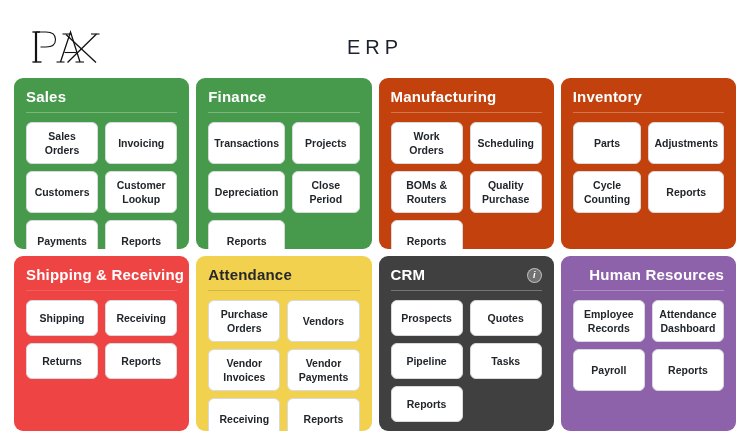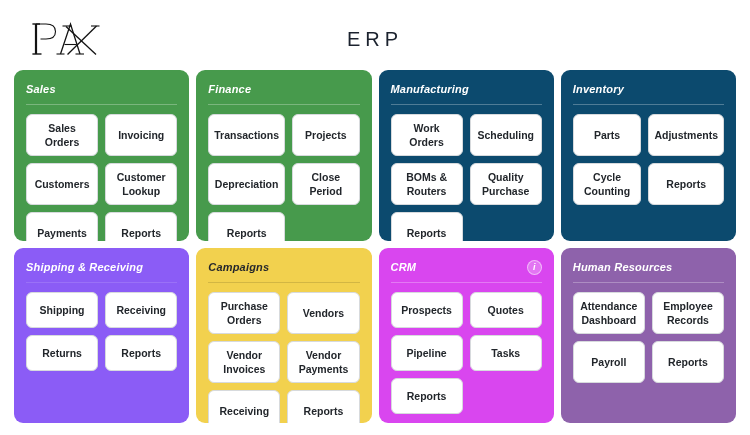--- a/index.html
+++ b/index.html
@@ -13,21 +13,21 @@
   body {
     font-family: "Liberation Sans", sans-serif;
     background: #ffffff;
     color: #1f2430;
   }
 
   .app {
     width: 750px;
     height: 435px;
     position: relative;
-    padding: 8px 14px;
+    padding: 16px 14px;
   }
 
   
   .header {
     height: 62px;
     display: flex;
     align-items: center;
     position: relative;
   }
 
@@ -75,27 +75,26 @@
 
   .card-head {
     display: flex;
     align-items: center;
     justify-content: space-between;
     margin-bottom: 7px;
     position: relative;
   }
 
   .card-title {
-    font-size: 11px;
+    font-size: 15px;
     font-weight: bold;
     color: #ffffff;
     letter-spacing: 0.2px;
     line-height: 16px;
     white-space: nowrap;
-    font-style: italic;
   }
 
   .card.dark-title .card-title { color: #26282c; }
 
   .divider {
     height: 1px;
     width: 100%;
     background: rgba(255,255,255,0.28);
     margin-bottom: 9px;
     flex: none;
@@ -143,25 +142,25 @@
     color: #22262b;
     line-height: 14px;
     padding: 4px 5px;
     cursor: pointer;
   }
 
   .tile.tall { min-height: 42px; }
 
   
   .green  { background: #479a4c; }
-  .blue   { background: #0c4a6e; }
-  .navy   { background: #8b5cf6; }
+  .blue   { background: #c2410c; }
+  .navy   { background: #ef4444; }
   .yellow { background: #f2d14e; }
-  .red    { background: #d946ef; }
-  .purple { background: #8e62ab; }
+  .red    { background: #404040; }
+  .purple { background: #8e62ab; align-items: flex-end; }
 </style>
 </head>
 <body>
 
 <div class="app">
 
   <div class="header">
     <div class="logo">
       <svg width="78" height="40" viewBox="0 0 78 40" aria-hidden="true">
         <g fill="none" stroke="#121212" stroke-width="1.1">
@@ -243,21 +242,21 @@
         <div class="divider"></div>
         <div class="tiles">
           <div class="tile">Shipping</div>
           <div class="tile">Receiving</div>
           <div class="tile">Returns</div>
           <div class="tile">Reports</div>
         </div>
       </div>
       <div class="card yellow dark-title">
         <div class="card-head">
-          <div class="card-title">Campaigns</div>
+          <div class="card-title">Attendance</div>
         </div>
         <div class="divider"></div>
         <div class="tiles">
           <div class="tile tall">Purchase Orders</div>
           <div class="tile tall">Vendors</div>
           <div class="tile tall">Vendor Invoices</div>
           <div class="tile tall">Vendor Payments</div>
           <div class="tile tall">Receiving</div>
           <div class="tile tall">Reports</div>
         </div>
@@ -275,21 +274,21 @@
           <div class="tile">Tasks</div>
           <div class="tile">Reports</div>
         </div>
       </div>
       <div class="card purple">
         <div class="card-head">
           <div class="card-title">Human Resources</div>
         </div>
         <div class="divider"></div>
         <div class="tiles">
+          <div class="tile tall">Employee Records</div>
           <div class="tile tall">Attendance Dashboard</div>
-          <div class="tile tall">Employee Records</div>
           <div class="tile tall">Payroll</div>
           <div class="tile tall">Reports</div>
         </div>
       </div>
     </div>
 
 </div>
 
 </body></html>

